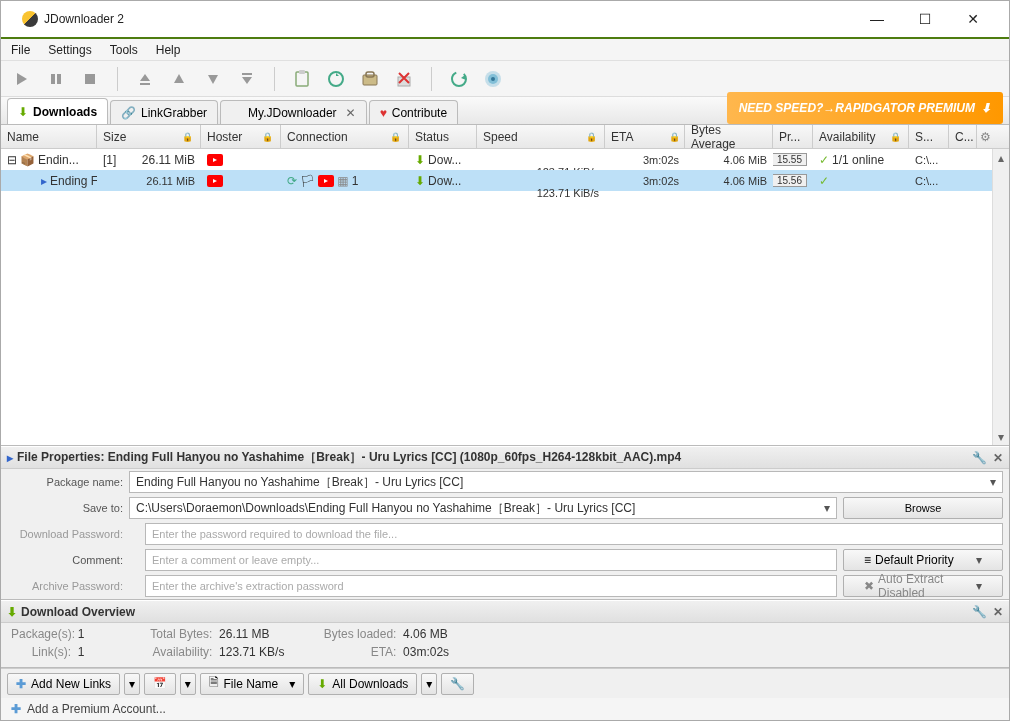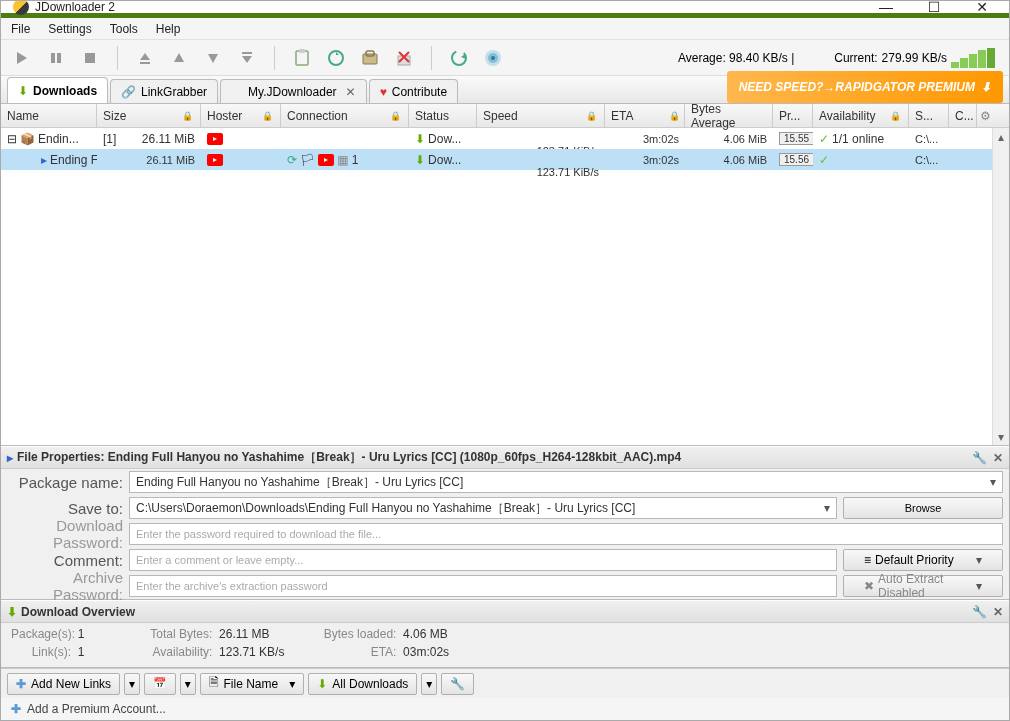--- a/index.html
+++ b/index.html
@@ -1,17 +1,17 @@
 <!DOCTYPE html>
 <html><head>
 <meta charset="utf-8">
 <style>
 * { margin: 0; padding: 0; box-sizing: border-box; font-family: "Segoe UI", Tahoma, sans-serif; font-size: 12px; }
 body { background: #f0f0f0; width: 1010px; height: 721px; display: flex; flex-direction: column; border: 1px solid #aaa; }
-.titlebar { height: 17px; background: #fff; display: flex; align-items: center; padding: 0 12px; border-bottom: 5px solid #4d7c0f; }
+.titlebar { height: 38px; background: #fff; display: flex; align-items: center; padding: 0 21px; border-bottom: 2px solid #4d7c0f; }
 .titlebar .title { flex: 1; color: #222; font-size: 12px; }
 .titlebar .logo { width: 16px; height: 16px; border-radius: 50%; background: linear-gradient(135deg, #f9c330 50%, #3a3a3a 50%); margin-right: 6px; }
 .winbtns { display: flex; gap: 18px; }
 .winbtn { width: 30px; height: 20px; display: flex; align-items: center; justify-content: center; color: #222; font-size: 14px; }
 
 .menubar { height: 22px; background: #f5f5f5; display: flex; align-items: center; gap: 18px; padding: 0 10px; color: #222; border-bottom: 1px solid #e0e0e0; }
 
 .toolbar { height: 36px; background: #f5f5f5; display: flex; align-items: center; padding: 0 8px; gap: 8px; border-bottom: 1px solid #ddd; }
 .toolbar .sep { width: 1px; height: 24px; background: #ccc; margin: 0 6px; }
 .toolbar-btn { width: 26px; height: 26px; display: flex; align-items: center; justify-content: center; color: #888; }
@@ -37,24 +37,24 @@
 .progress-box { border: 1px solid #999; padding: 0 4px; font-size: 10px; background: #f0f0f0; }
 .scrollbar-v { position: absolute; right: 0; top: 24px; bottom: 0; width: 17px; background: #f0f0f0; border-left: 1px solid #ddd; }
 .scroll-up, .scroll-down { height: 17px; display: flex; align-items: center; justify-content: center; color: #666; }
 .scroll-down { position: absolute; bottom: 0; width: 100%; }
 .gear-th { width: 17px; display: flex; align-items: center; justify-content: center; color: #888; }
 
 .panel { border-top: 1px solid #fff; border-bottom: 1px solid #bbb; }
 .panel-head { height: 22px; background: linear-gradient(#f0f0f0, #e0e0e0); display: flex; align-items: center; padding: 0 6px; font-weight: bold; font-size: 11px; color: #333; border-bottom: 1px solid #ccc; }
 .panel-head .ctrls { margin-left: auto; display: flex; gap: 6px; color: #666; }
 .form-row { display: flex; align-items: center; height: 26px; padding: 0 6px; gap: 6px; }
-.form-label { width: 116px; text-align: right; color: #555; font-size: 15px; }
+.form-label { width: 116px; text-align: right; color: #555; font-size: 11px; }
 .form-label.disabled { color: #999; }
 .form-input { flex: 1; height: 22px; border: 1px solid #b8b8b8; background: #fff; padding: 0 6px; font-size: 11px; color: #333; display: flex; align-items: center; }
-.form-input.placeholder { color: #aaa; }
+.form-input.placeholder { color: #aaa; margin-left: 16px; }
 .form-btn { height: 22px; border: 1px solid #b0b0b0; background: linear-gradient(#f8f8f8, #e4e4e4); padding: 0 20px; font-size: 11px; display: flex; align-items: center; border-radius: 2px; gap: 4px; }
 .dropdown-caret { color: #555; margin-left: 2px; }
 
 .overview-body { display: flex; padding: 4px 10px 8px; gap: 36px; font-size: 11px; color: #333; }
 .ov-col { display: flex; flex-direction: column; gap: 4px; }
 .ov-label { color: #888; display: inline-block; text-align: right; }
 
 .bottombar { height: 30px; background: #f0f0f0; display: flex; align-items: center; padding: 0 6px; gap: 4px; border-top: 1px solid #ccc; }
 .bottombar .combo { height: 22px; border: 1px solid #b0b0b0; background: linear-gradient(#f8f8f8, #e4e4e4); display: flex; align-items: center; padding: 0 8px; gap: 5px; font-size: 11px; border-radius: 2px; }
 .bottombar .split { border-left: 1px solid #b0b0b0; padding: 0 4px; }
@@ -79,21 +79,21 @@
 .c-com { width: 28px; }
 
 .r-name { width: 96px; }
 .r-size { width: 104px; text-align: right; justify-content: flex-end; }
 .r-hoster { width: 80px; }
 .r-conn { width: 128px; }
 .r-stat { width: 68px; }
 .r-speed { width: 128px; text-align: center; justify-content: flex-end; margin-top: 24px; }
 .r-eta { width: 80px; text-align: right; justify-content: flex-end; }
 .r-bytes { width: 88px; text-align: right; justify-content: flex-end; }
-.r-prog { width: 40px; justify-content: flex-start; }
+.r-prog { width: 40px; justify-content: flex-end; }
 .r-avail { width: 96px; }
 .r-save { width: 40px; }
 .r-com { width: 28px; }
 
 svg { display: block; }
 </style>
 </head>
 <body>
 
 <div class="titlebar">
@@ -183,34 +183,20 @@
         <path d="M16 6 L17 11 L12 9 Z" fill="#4a8"></path>
       </svg>
     </div>
   <div class="toolbar-btn">
       <svg width="20" height="20">
         <circle cx="10" cy="10" r="8" fill="#5ac" opacity=".3"></circle>
         <circle cx="10" cy="10" r="5" fill="#5ac" opacity=".6"></circle>
         <circle cx="10" cy="10" r="2" fill="#379"></circle>
       </svg>
     </div>
-  <div class="stats">
-    <span><span>Average:</span> <span>98.40 KB/s |</span></span>
-    <span style="display:flex;align-items:center;gap:4px">
-      <span>Current:</span> 
-        <span>279.99 KB/s</span>
-      <span class="speed-graph">
-        <span class="bar" style="left:0;height:6px;background:#8c5"></span>
-        <span class="bar" style="left:9px;height:10px;background:#8c5"></span>
-        <span class="bar" style="left:18px;height:14px;background:#8c5"></span>
-        <span class="bar" style="left:27px;height:18px;background:#8c5"></span>
-        <span class="bar" style="left:36px;height:20px;background:#6a3"></span>
-      </span>
-    </span>
-  </div>
 </div>
 
 <div class="tabrow">
   <div class="tab active">
       <span class="dl-green">⬇</span>
       <b>Downloads</b>
     </div>
   <div class="tab">
       <span>🔗</span>
       <span>LinkGrabber</span>

